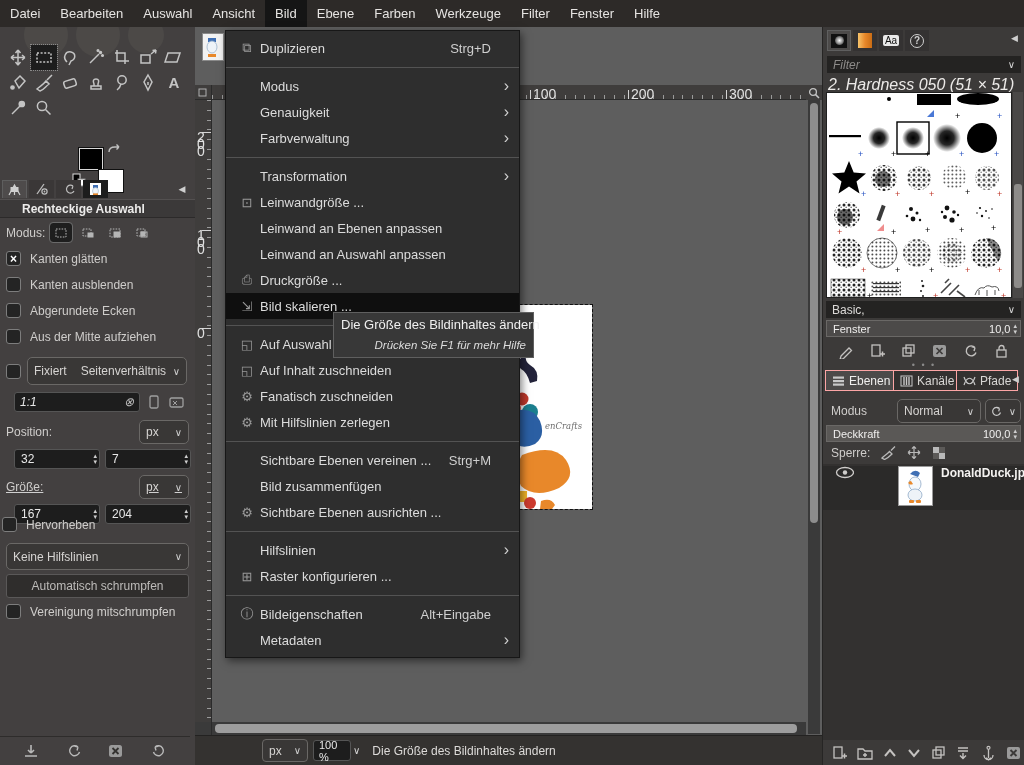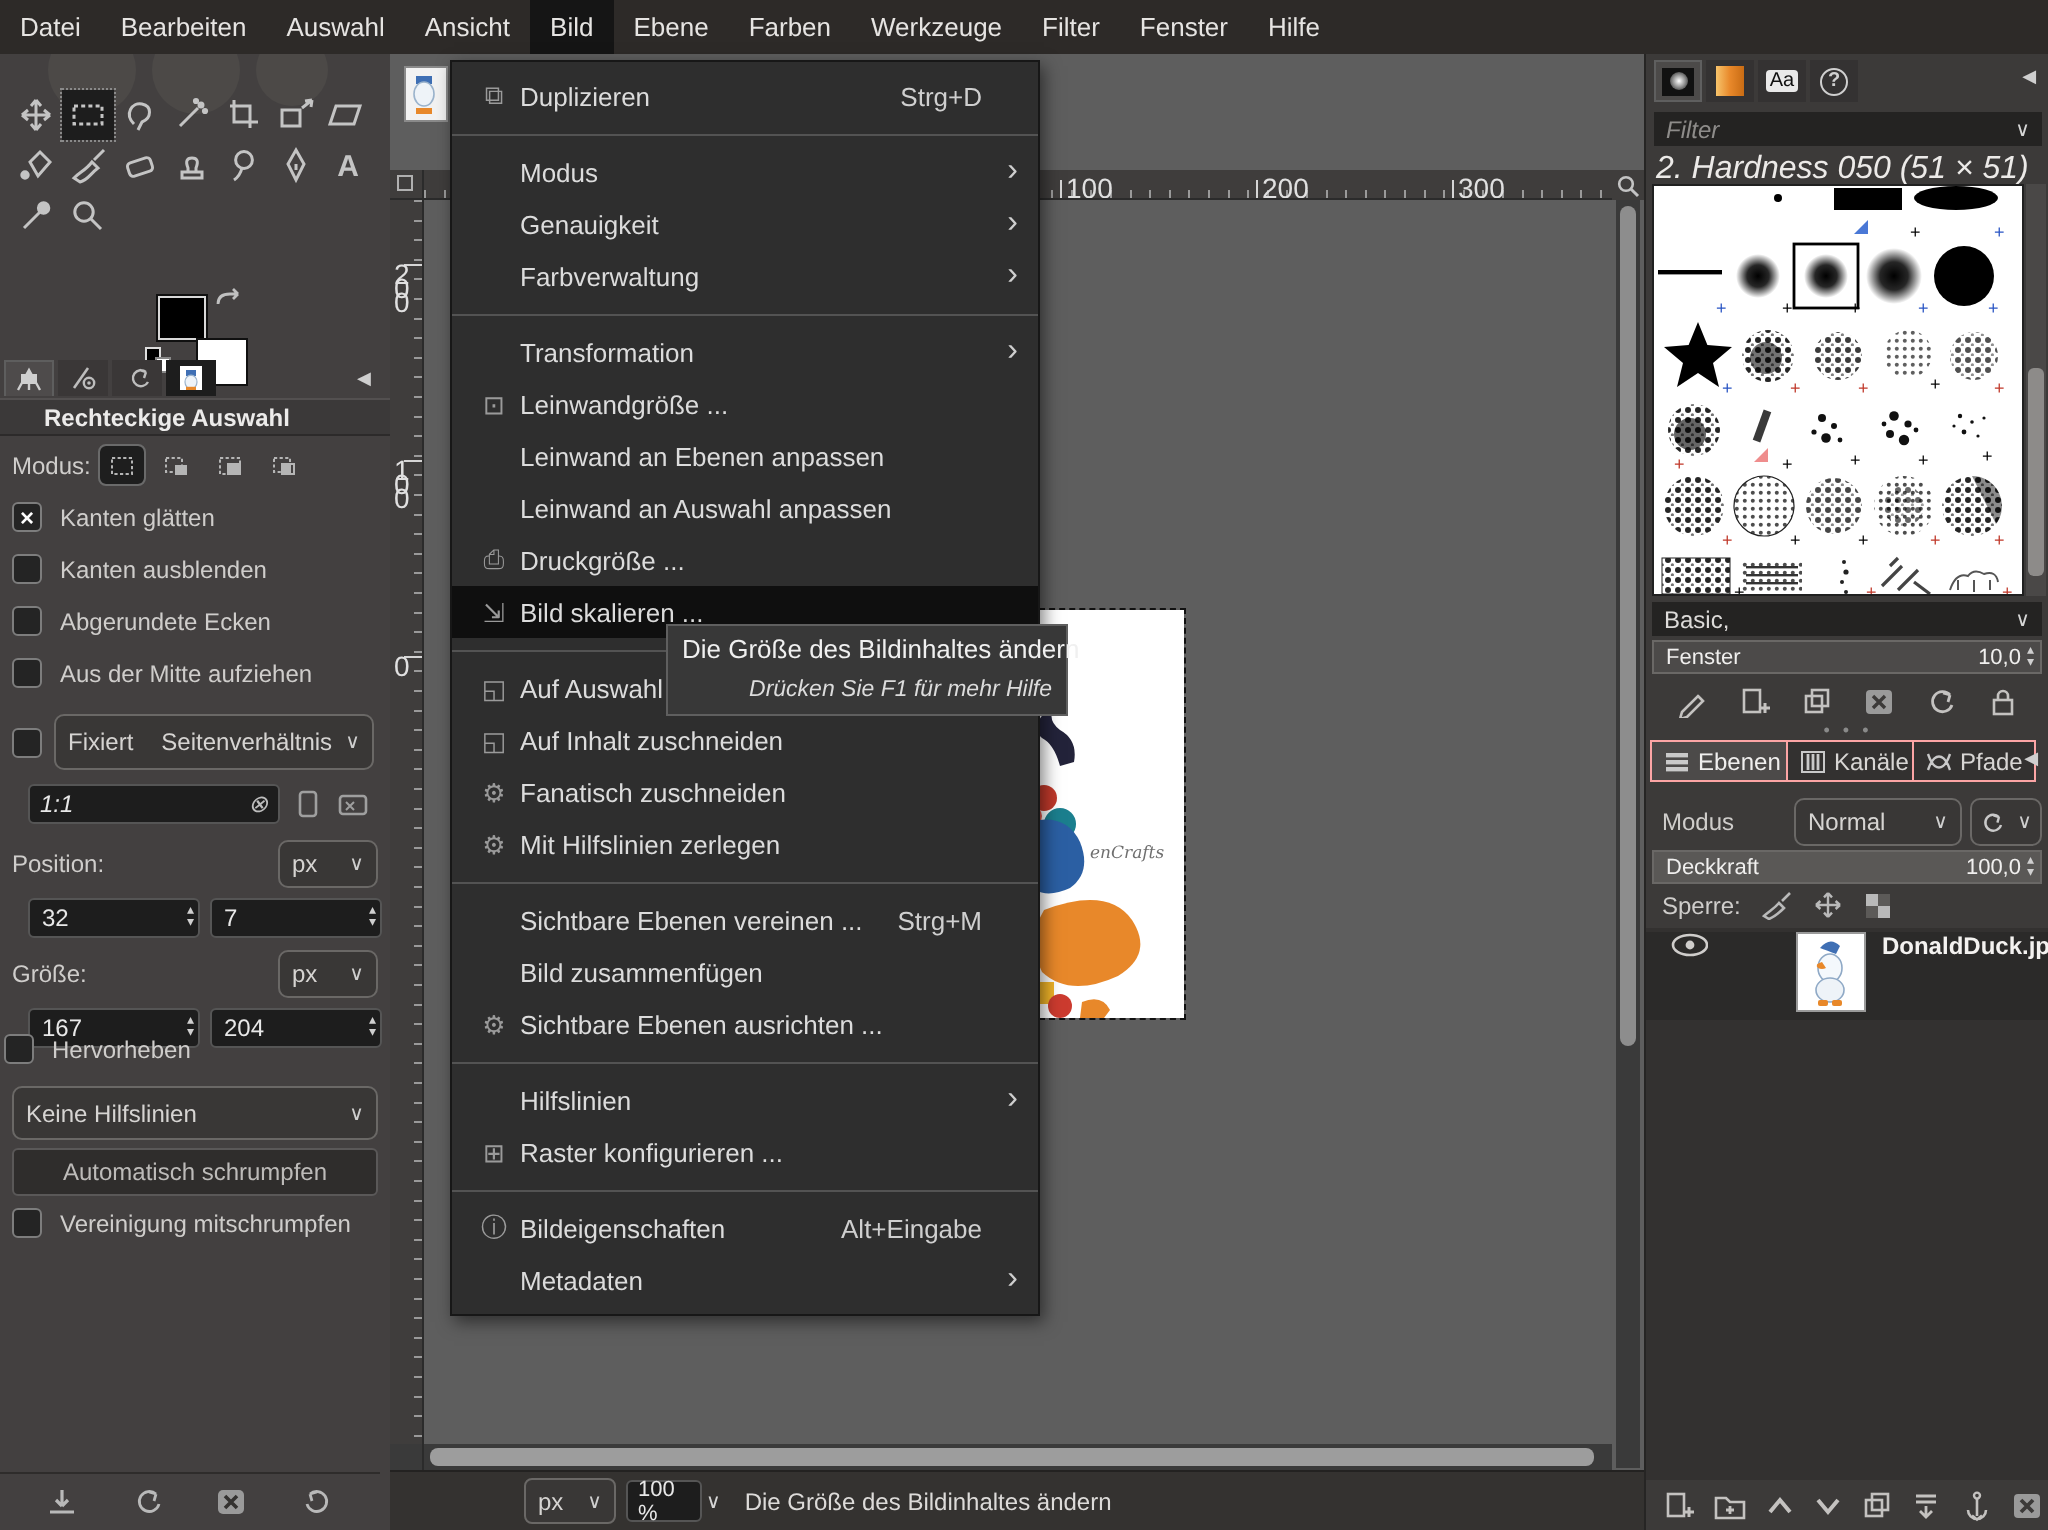--- a/index.html
+++ b/index.html
@@ -479,21 +479,21 @@
       </div>
       <div class="spin-input" style="width:86px;height:20px;">
         <span>7</span>
         <span class="spin-col">
             <span>▴</span>
             <span>▾</span>
           </span>
       </div>
     </div>
 
-    <div class="abs" style="left:6px;top:448px;width:183px;display:flex;align-items:center;">
+    <div class="abs" style="left:6px;top:448px;width:183px;display:flex;align-items:center;text-decoration:underline;">
       <span class="opt-label">Größe:</span>
       <div class="dd" style="margin-left:auto;width:50px;height:24px;border-radius:5px;">
         <span>px</span>
         <span class="chev">∨</span>
       </div>
     </div>
     <div class="abs" style="left:14px;top:477px;display:flex;gap:5px;">
       <div class="spin-input" style="width:86px;height:20px;">
         <span>167</span>
         <span class="spin-col">

